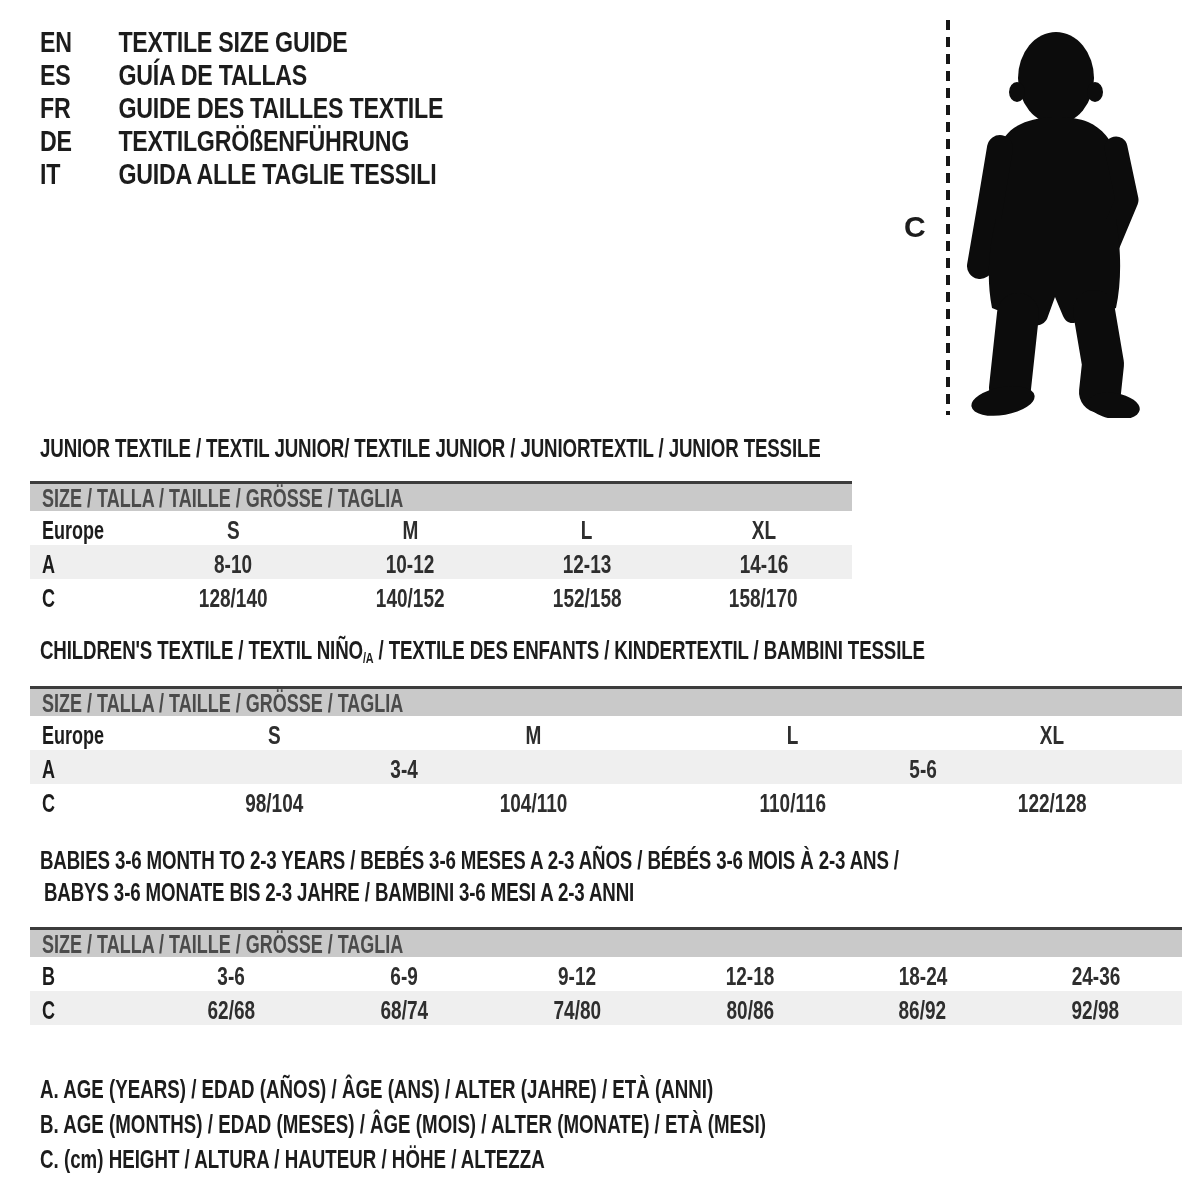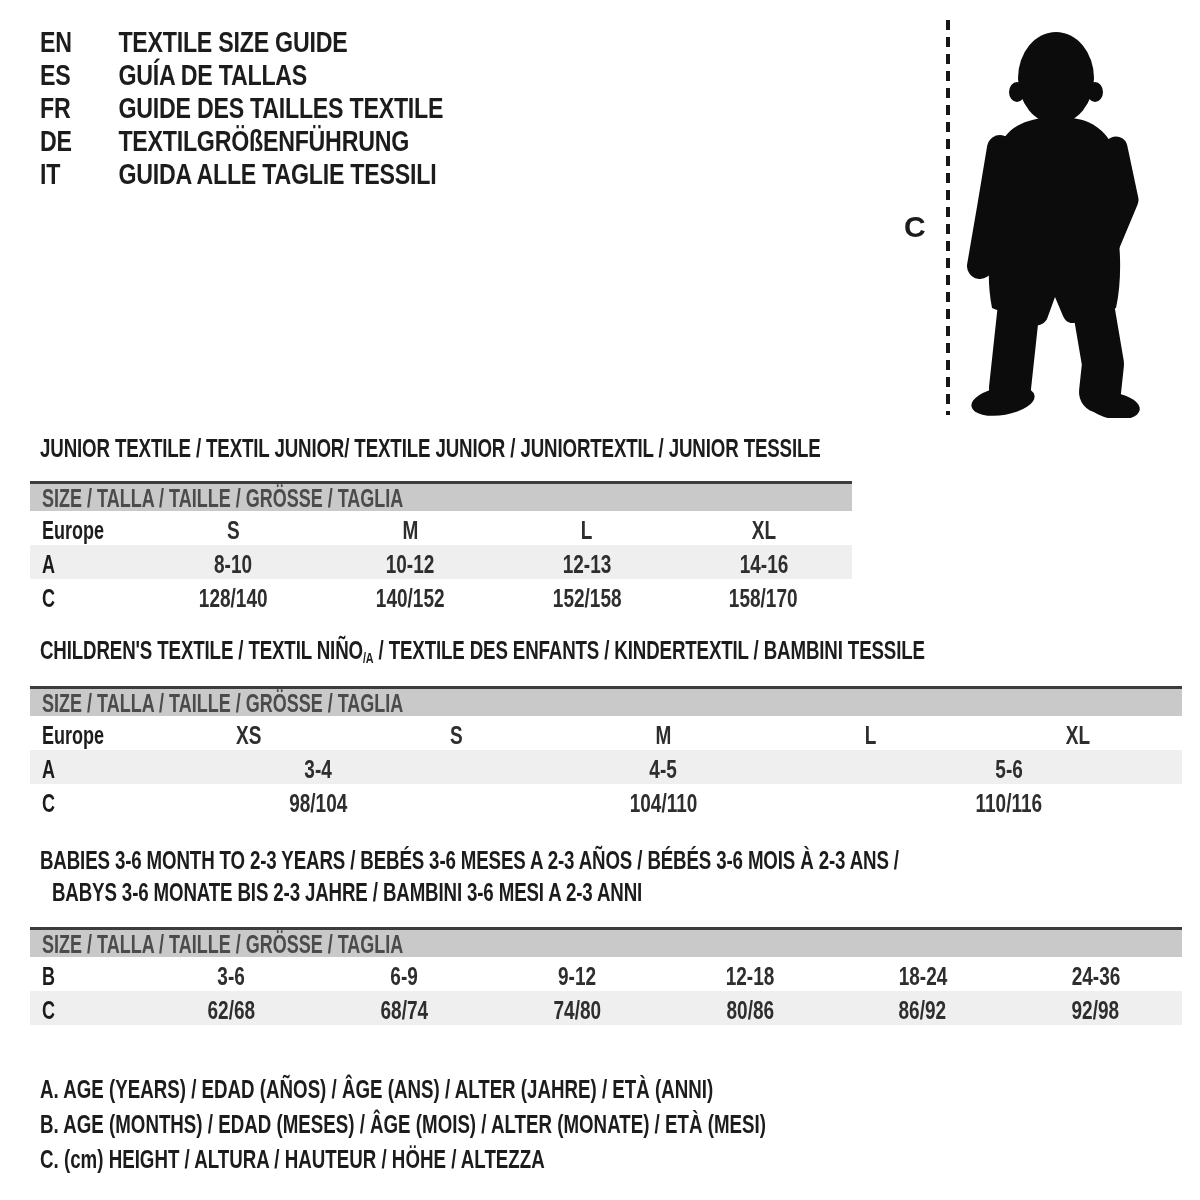--- a/index.html
+++ b/index.html
@@ -119,42 +119,41 @@
       </div>
     </div>
 
   <h2 class="heading" style="left:40px;top:635px"><span class="cx72"><span>CHILDREN'S TEXTILE / TEXTIL NIÑO</span><span class="subsc">/A</span><span> / TEXTILE DES ENFANTS / KINDERTEXTIL / BAMBINI TESSILE</span></span></h2>
   <div class="dtable" id="t1" style="left:30px;top:686px;width:1152px">
       <div class="size-bar">
         <span class="cx72">SIZE / TALLA / TAILLE / GRÖSSE / TAGLIA</span>
       </div>
       <div class="trow">
         <div class="tlabel"><span class="cx72">Europe</span></div>
-        <div class="tcell"><span class="cxc">XS</span></div>
         <div class="tcell"><span class="cxc">S</span></div>
         <div class="tcell"><span class="cxc">M</span></div>
         <div class="tcell"><span class="cxc">L</span></div>
         <div class="tcell"><span class="cxc">XL</span></div>
       </div>
       <div class="trow shaded">
         <div class="tlabel"><span class="cx72">A</span></div>
         <div class="tcell"><span class="cxc">3-4</span></div>
-        <div class="tcell"><span class="cxc">4-5</span></div>
         <div class="tcell"><span class="cxc">5-6</span></div>
       </div>
       <div class="trow">
         <div class="tlabel"><span class="cx72">C</span></div>
         <div class="tcell"><span class="cxc">98/104</span></div>
         <div class="tcell"><span class="cxc">104/110</span></div>
         <div class="tcell"><span class="cxc">110/116</span></div>
+        <div class="tcell"><span class="cxc">122/128</span></div>
       </div>
     </div>
 
   <h2 class="heading" style="left:40px;top:845px"><span class="cx72">BABIES 3-6 MONTH TO 2-3 YEARS / BEBÉS 3-6 MESES A 2-3 AÑOS / BÉBÉS 3-6 MOIS À 2-3 ANS /</span></h2>
-  <h2 class="heading" style="left:52px;top:877px"><span class="cx72">BABYS 3-6 MONATE BIS 2-3 JAHRE / BAMBINI 3-6 MESI A 2-3 ANNI</span></h2>
+  <h2 class="heading" style="left:44px;top:877px"><span class="cx72">BABYS 3-6 MONATE BIS 2-3 JAHRE / BAMBINI 3-6 MESI A 2-3 ANNI</span></h2>
   <div class="dtable" id="t2" style="left:30px;top:927px;width:1152px">
       <div class="size-bar">
         <span class="cx72">SIZE / TALLA / TAILLE / GRÖSSE / TAGLIA</span>
       </div>
       <div class="trow">
         <div class="tlabel"><span class="cx72">B</span></div>
         <div class="tcell"><span class="cxc">3-6</span></div>
         <div class="tcell"><span class="cxc">6-9</span></div>
         <div class="tcell"><span class="cxc">9-12</span></div>
         <div class="tcell"><span class="cxc">12-18</span></div>

